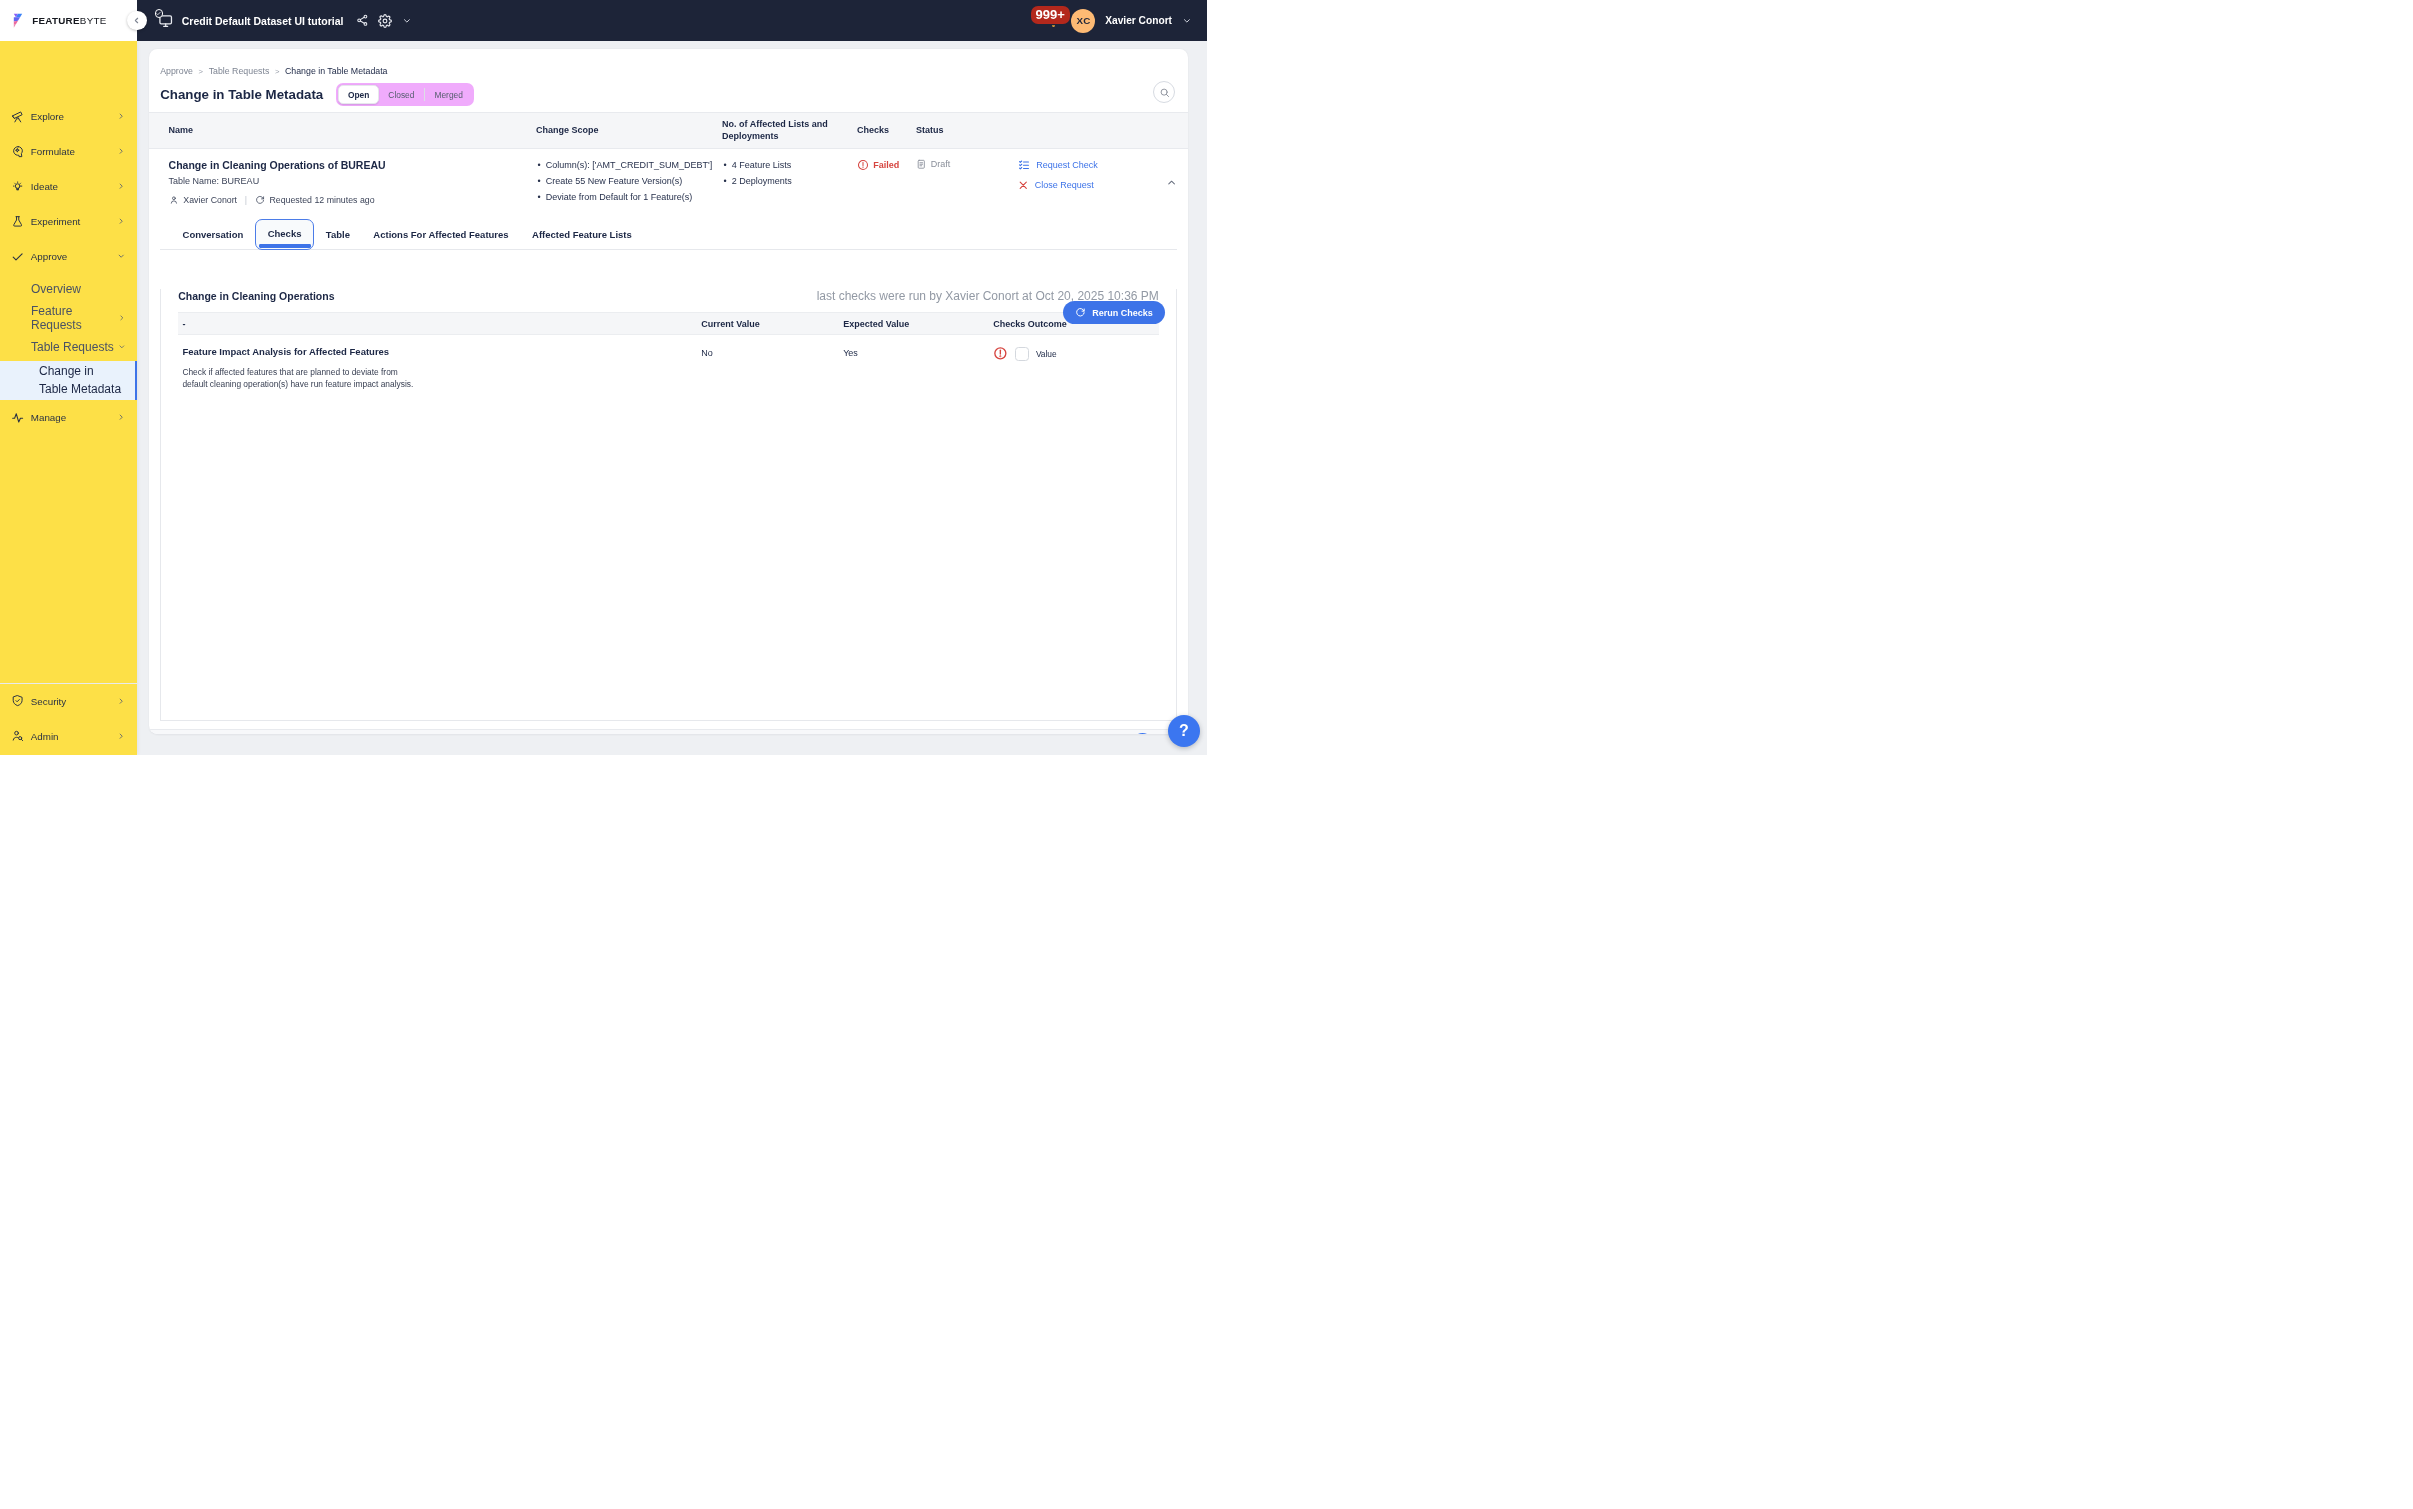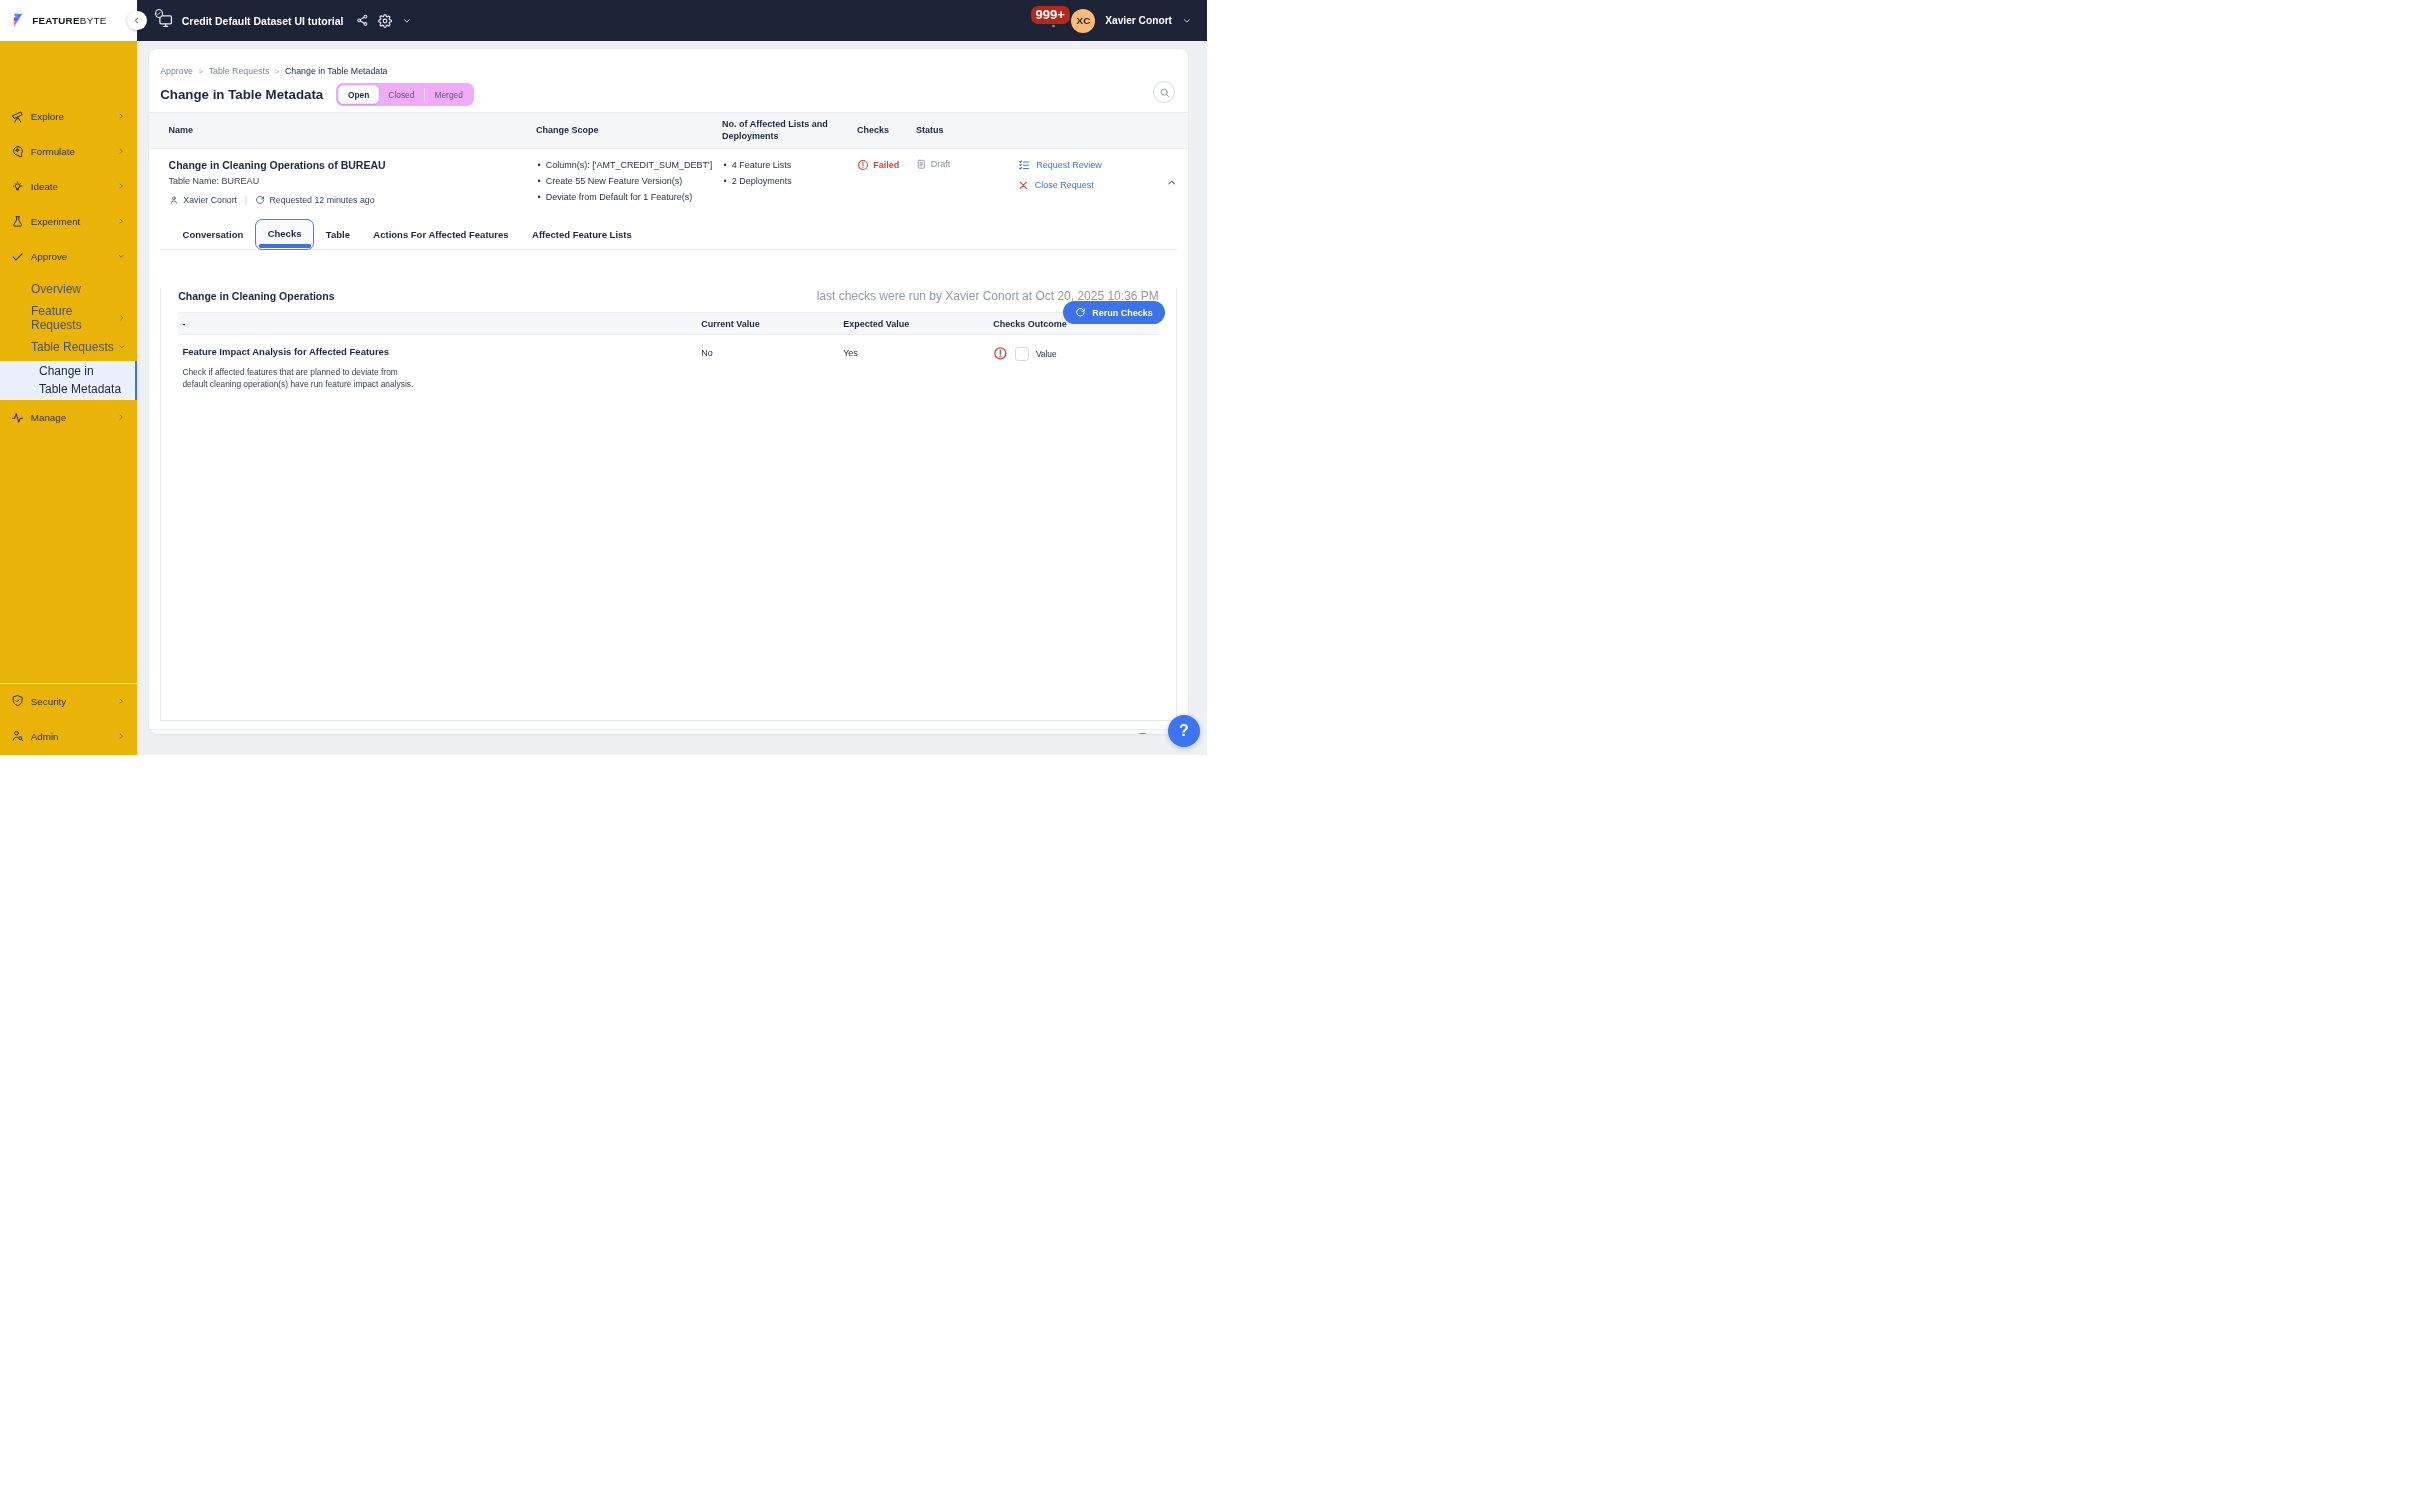--- a/index.html
+++ b/index.html
@@ -19,21 +19,21 @@
   .tb-icons { display:flex; align-items:center; gap:9.8px; }
   .tb-right { margin-left:auto; display:flex; align-items:center; gap:9.8px; }
   .monitor-wrap { position:relative; width:15.4px; height:15.4px; }
   .monitor-badge { position:absolute; left:-3.5px; top:-3.5px; width:8.4px; height:8.4px; border-radius:50%; background:#1d2438; border:1.1px solid #ffffff; display:flex; align-items:center; justify-content:center; }
   .bell-wrap { position:relative; width:17px; height:17px; }
   .notif-badge { position:absolute; left:-14px; top:-6.3px; background:#b3281c; color:#ffffff; font-size:13px; font-weight:700; padding:1.4px 4.9px; border-radius:7px; line-height:1.2; }
   .avatar { width:24px; height:24px; border-radius:50%; background:#fdba74; color:#1d2438; font-weight:700; font-size:9.8px; display:flex; align-items:center; justify-content:center; }
   .user-name { font-size:10.2px; font-weight:700; color:#ffffff; }
 
   
-  .sidebar { position:absolute; left:0; top:41px; width:137px; height:714px; background:#eab308; box-shadow:1.4px 0 4.2px rgba(20,30,50,.07); z-index:4; display:flex; flex-direction:column; }
+  .sidebar { position:absolute; left:0; top:41px; width:137px; height:714px; background:#fde047; box-shadow:1.4px 0 4.2px rgba(20,30,50,.07); z-index:4; display:flex; flex-direction:column; }
   .nav-main { padding-top:58px; }
   .nav-item { height:35px; display:flex; align-items:center; padding:0 11.2px 0 10.5px; gap:7px; color:#2b3243; font-size:9.8px; font-weight:500; cursor:pointer; }
   .nav-item .nico { width:13.3px; height:13.3px; flex:0 0 13.3px; color:#2b3243; }
   .nav-item .chev { margin-left:auto; color:#555d6e; }
   .sub-item { height:29px; display:flex; align-items:center; padding:0 11.2px 0 31px; color:#4a5264; font-size:12px; cursor:pointer; }
   .sub-item .chev { margin-left:auto; color:#555d6e; }
   .sub-item.selected { height:39px; background:#e9f2fc; border-right:2.8px solid #3d73e8; padding:0 12.6px 0 39px; color:#1c2745; font-weight:500; line-height:1.45; align-items:center; }
   .nav-bottom { margin-top:auto; border-top:0.7px solid #e8eaee; padding-bottom:1.4px; }
 
   
@@ -447,21 +447,21 @@
             <span>
                 <svg width="12" height="12" viewBox="0 0 24 24" fill="none" stroke="#3d73e8" stroke-width="2.1" stroke-linecap="round" stroke-linejoin="round">
                   <path d="M3 5.2l1.6 1.6L7.5 4"></path>
                   <path d="M11 6h10"></path>
                   <path d="M3 11.7l1.6 1.6 2.9-2.8"></path>
                   <path d="M11 12.5h10"></path>
                   <path d="M3 18.2l1.6 1.6 2.9-2.8"></path>
                   <path d="M11 19h10"></path>
                 </svg>
               </span>
-            <span>Request Review</span>
+            <span>Request Check</span>
           </div>
           <div class="action-link">
             <span>
                 <svg width="10.5" height="10.5" viewBox="0 0 24 24" fill="none" stroke="#d64540" stroke-width="2.6" stroke-linecap="round">
                   <path d="M5 5l14 14M19 5L5 19"></path>
                 </svg>
               </span>
             <span>Close Request</span>
           </div>
         </div>

